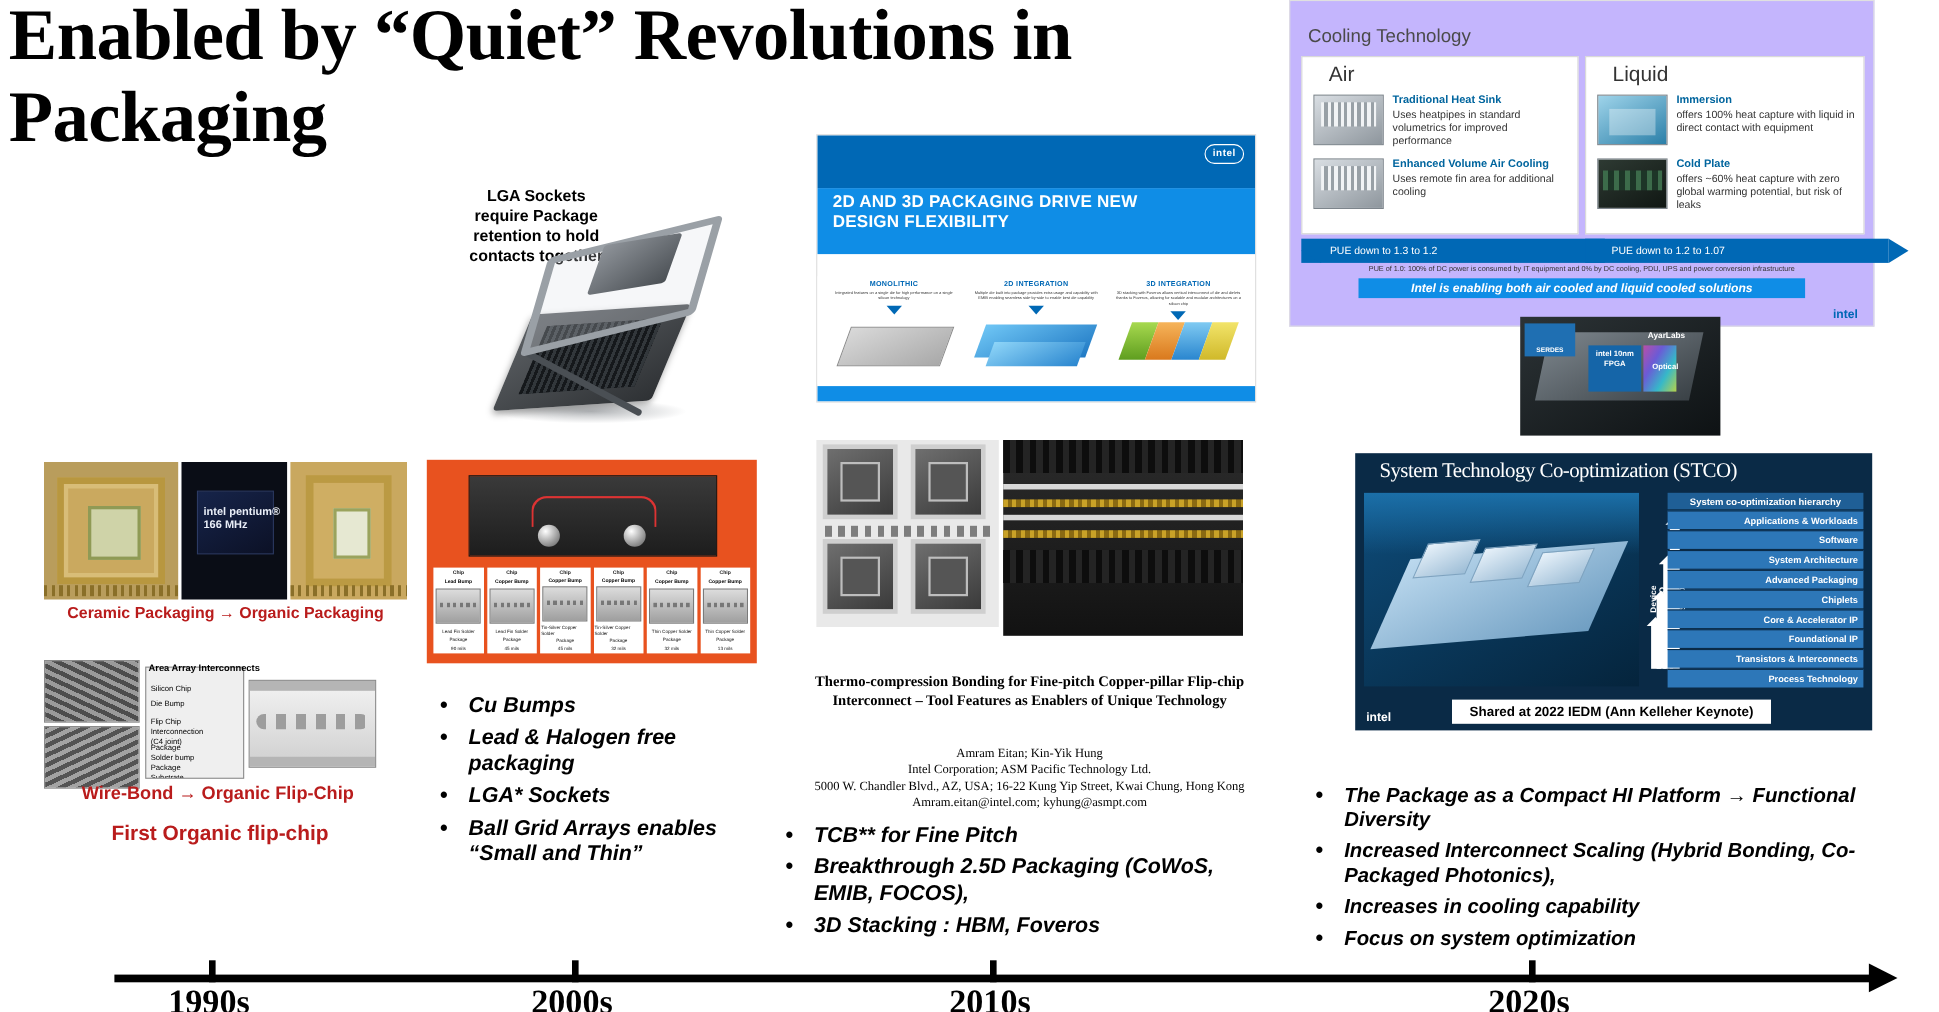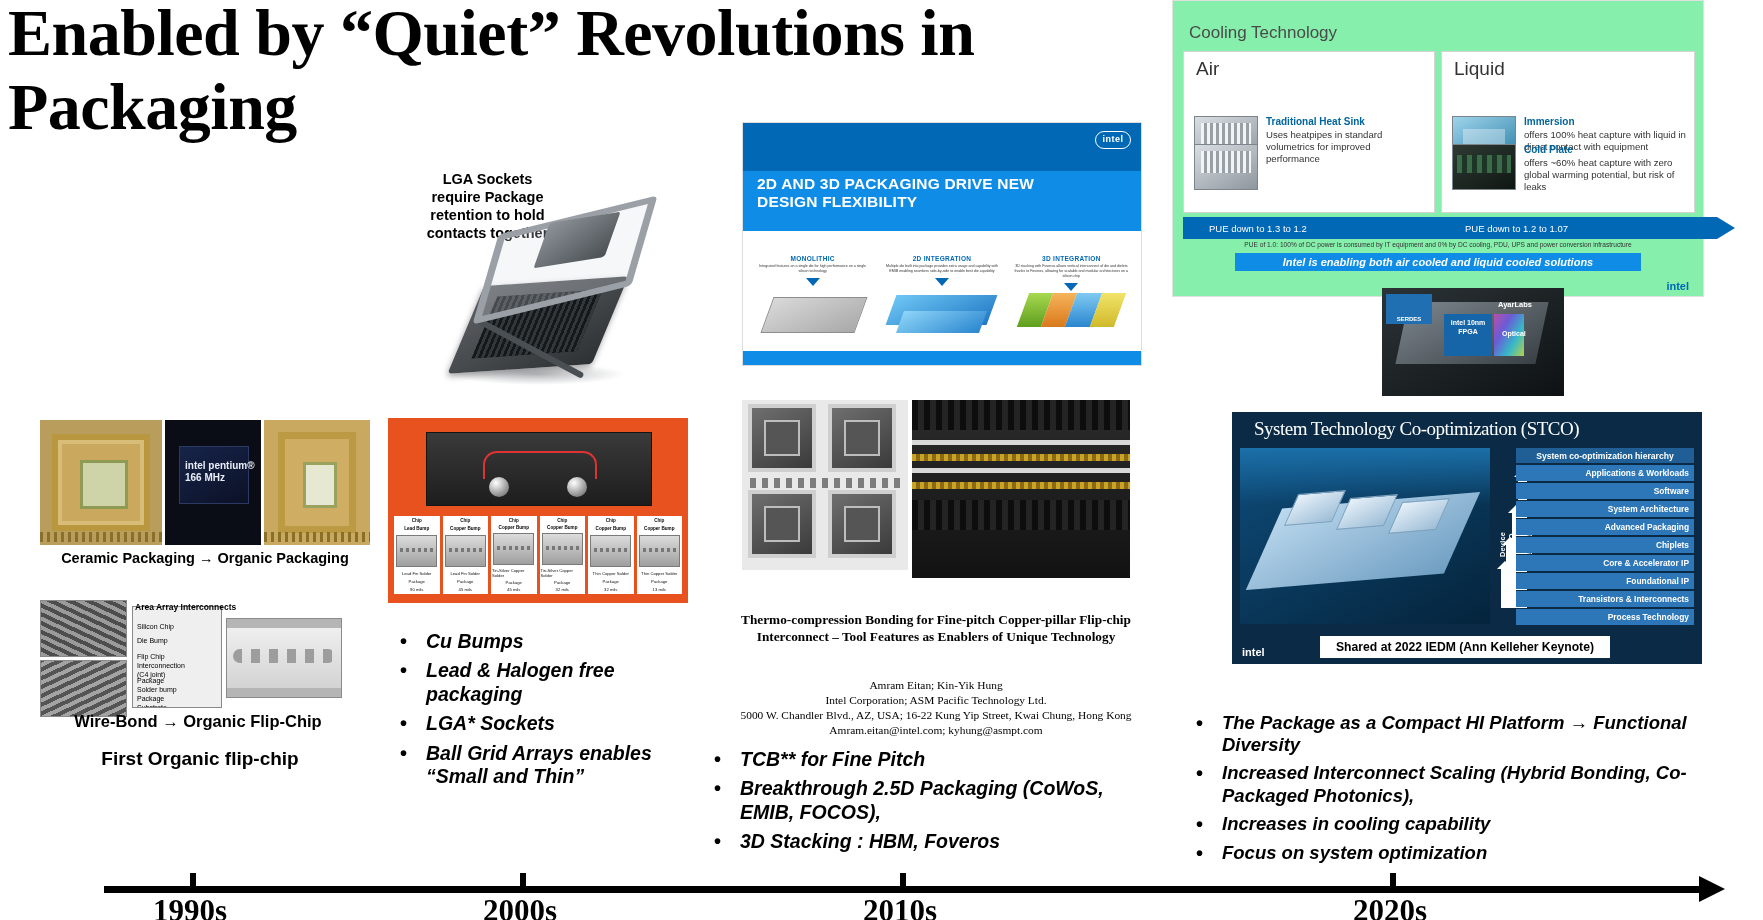--- a/index.html
+++ b/index.html
@@ -88,21 +88,21 @@
     font-size: 31px;
     color: #000;
     text-align: center;
     width: 180px;
   }
 
   
   .caption {
     position: absolute;
     font-weight: bold;
-    color: #000000;
+    color: #b91c1c;
     text-align: center;
   }
 
   
   .lga-note {
     position: absolute;
     left: 420px;
     top: 170px;
     width: 135px;
     font-size: 14.5px;
@@ -484,43 +484,43 @@
     color: #000;
   }
 
   
   .cooling {
     position: absolute;
     left: 1172px;
     top: 0;
     width: 530px;
     height: 295px;
-    background: #86efac;
+    background: #c4b5fd;
     border: 1px solid #e0e0e0;
     text-decoration: underline;
   }
   .cooling .hdr {
     position: absolute; left: 16px; top: 22px;
     font-size: 17px; color: #4a4a4a;
   }
   .cooling .panel {
     position: absolute; top: 50px; height: 160px;
     background: #ffffff; border: 1px solid #d5d5d5;
   }
   .cooling .panel.air { left: 10px; width: 250px; }
   .cooling .panel.liq { left: 268px; width: 252px; }
   .cooling .ptitle {
-    position: absolute; left: 12px; top: 6px;
+    position: absolute; left: 24px; top: 6px;
     font-size: 19px; color: #333;
   }
   .cooling .item {
     position: absolute; left: 10px; right: 8px;
     display: flex; gap: 8px;
   }
-  .cooling .item.i1 { top: 34px; margin-top: 30px; }
+  .cooling .item.i1 { top: 34px; }
   .cooling .item.i2 { top: 92px; }
   .cooling .thumb {
     flex: 0 0 62px; height: 44px;
     background: linear-gradient(150deg,#d9dee3,#8e969d);
     border: 1px solid #7d858c;
     position: relative; overflow: hidden;
   }
   .cooling .thumb.fins:after {
     content: ""; position: absolute; left: 6px; right: 6px; top: 6px; height: 22px;
     background: repeating-linear-gradient(90deg,#f1f3f5 0 3px,#98a0a6 3px 6px);
@@ -935,20 +935,24 @@
       <div class="ptitle">Air</div>
       <div class="item i1">
         <div class="thumb fins"></div>
         <div class="itxt">
           <div class="iname">Traditional Heat Sink</div>
           <div class="idesc">Uses heatpipes in standard volumetrics for improved performance</div>
         </div>
       </div>
       <div class="item i2">
         <div class="thumb fins"></div>
+        <div class="itxt">
+          <div class="iname">Enhanced Volume Air Cooling</div>
+          <div class="idesc">Uses remote fin area for additional cooling</div>
+        </div>
       </div>
     </div>
 
     <div class="panel liq">
       <div class="ptitle">Liquid</div>
       <div class="item i1">
         <div class="thumb tank"></div>
         <div class="itxt">
           <div class="iname">Immersion</div>
           <div class="idesc">offers 100% heat capture with liquid in direct contact with equipment</div>

